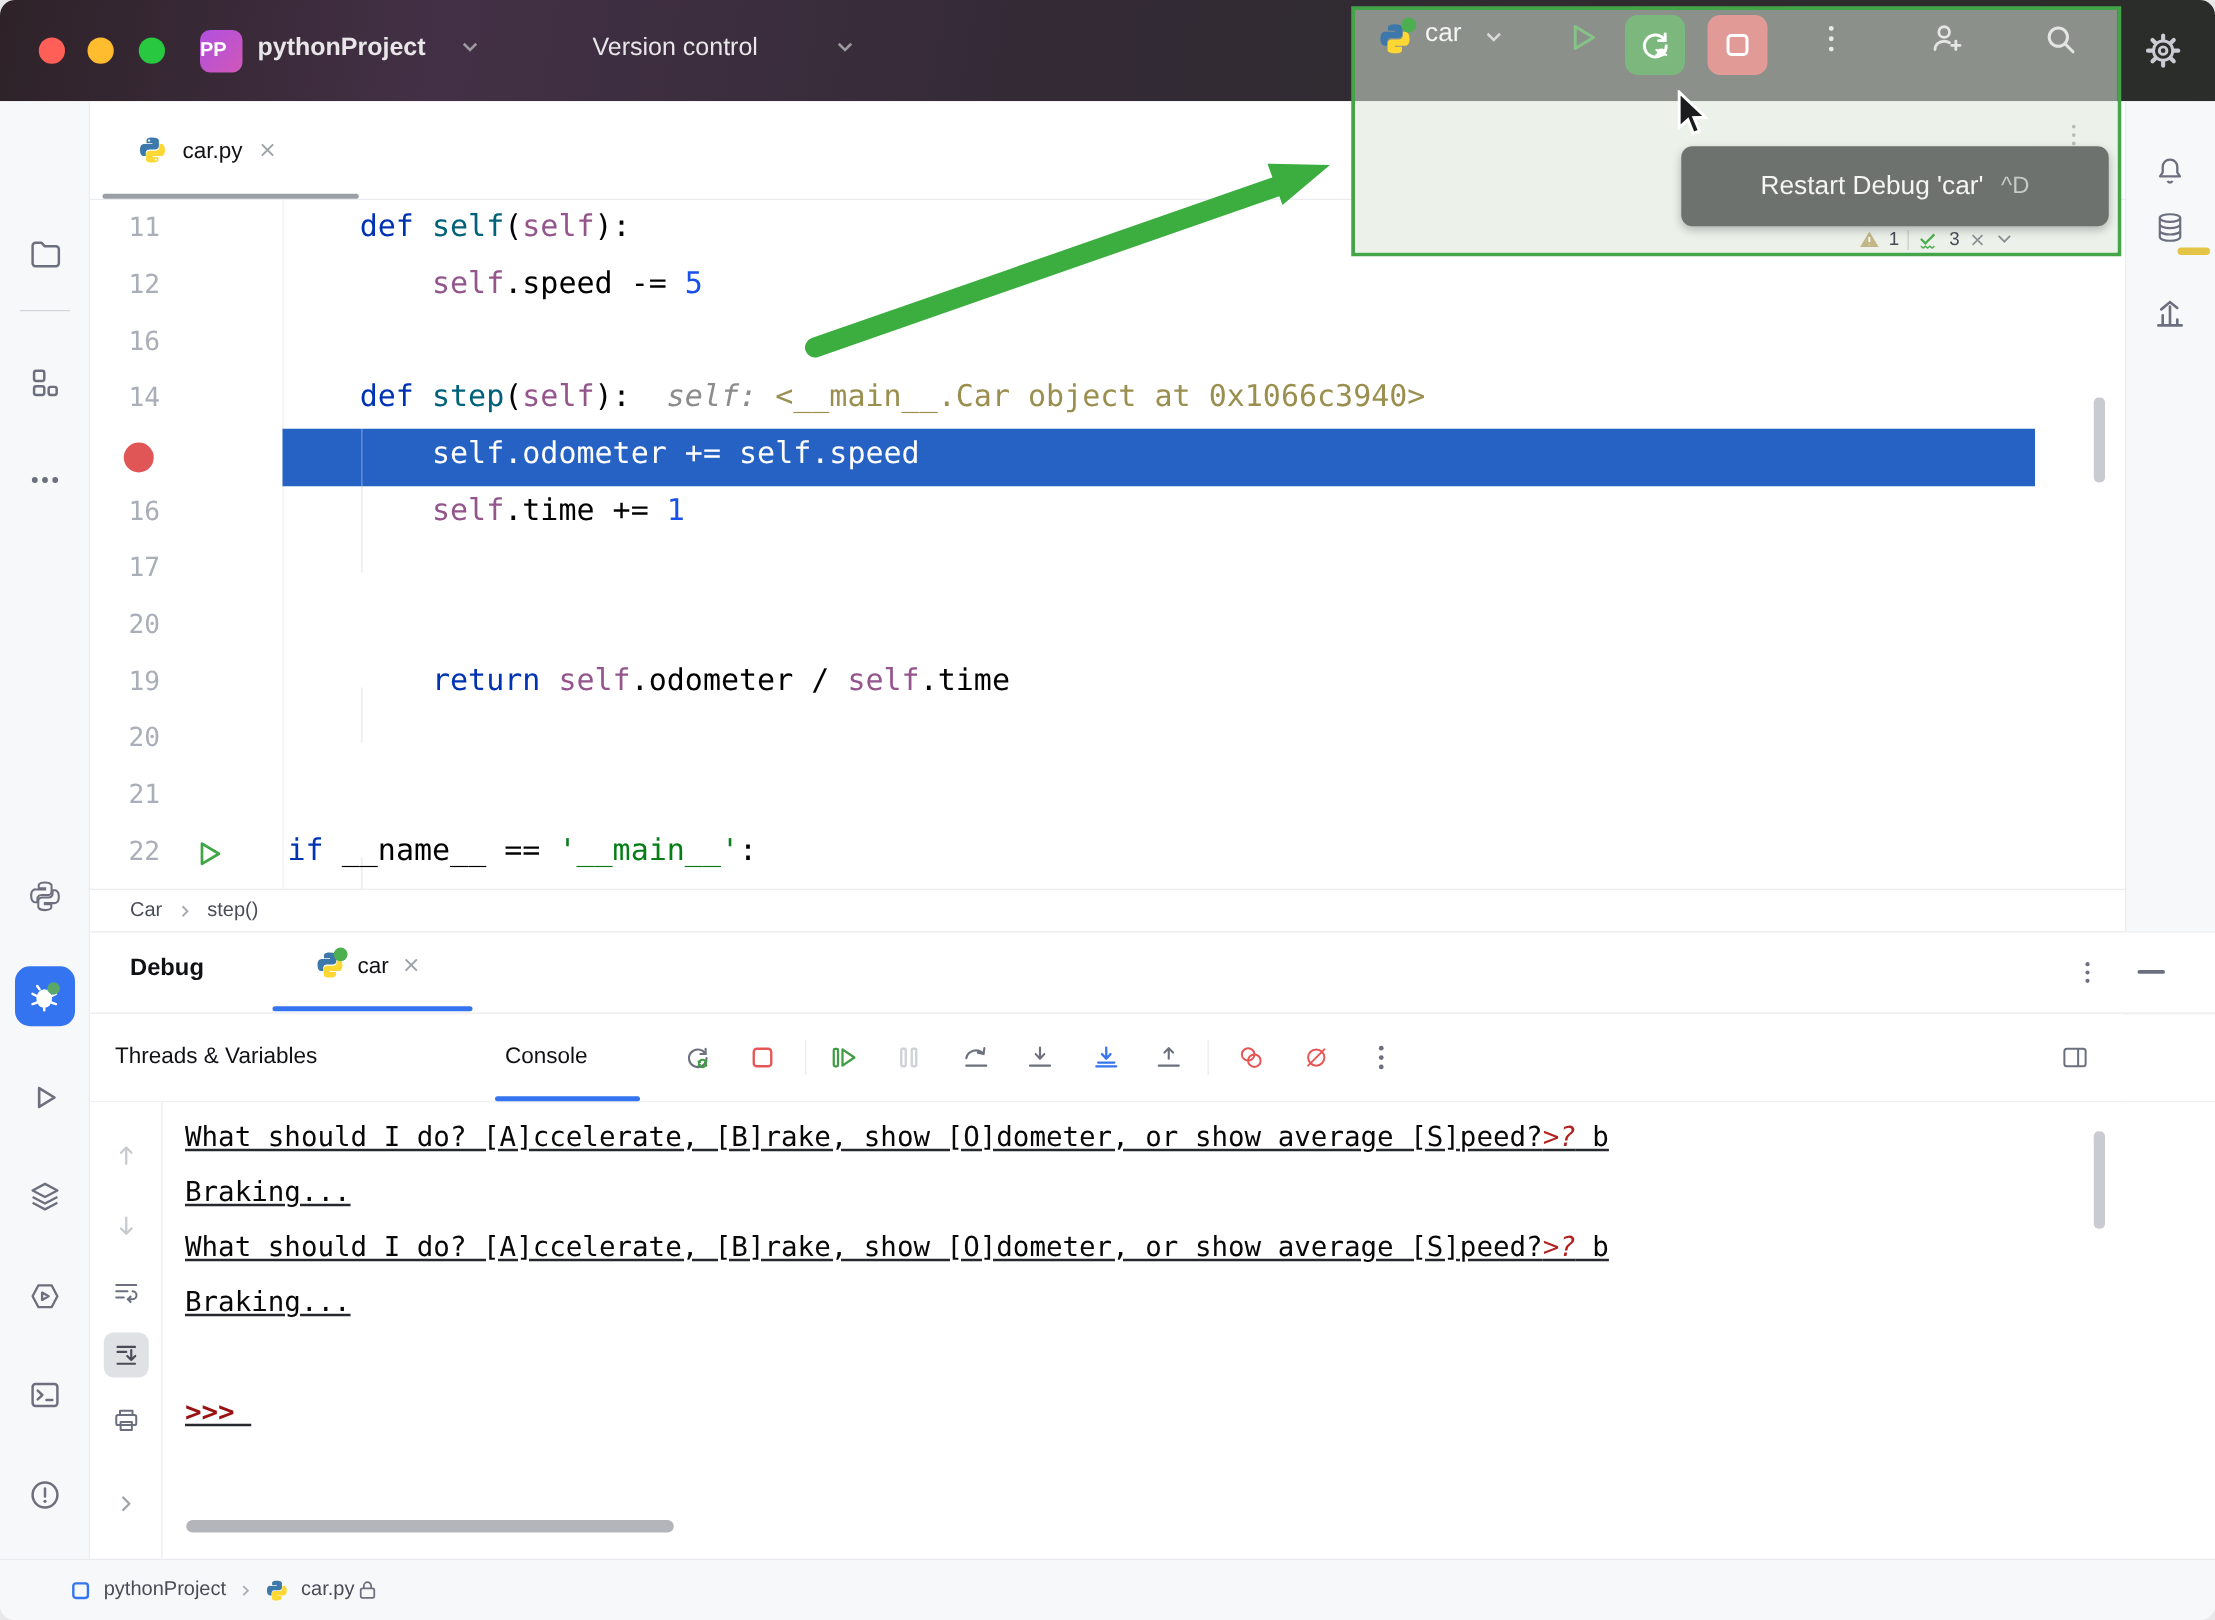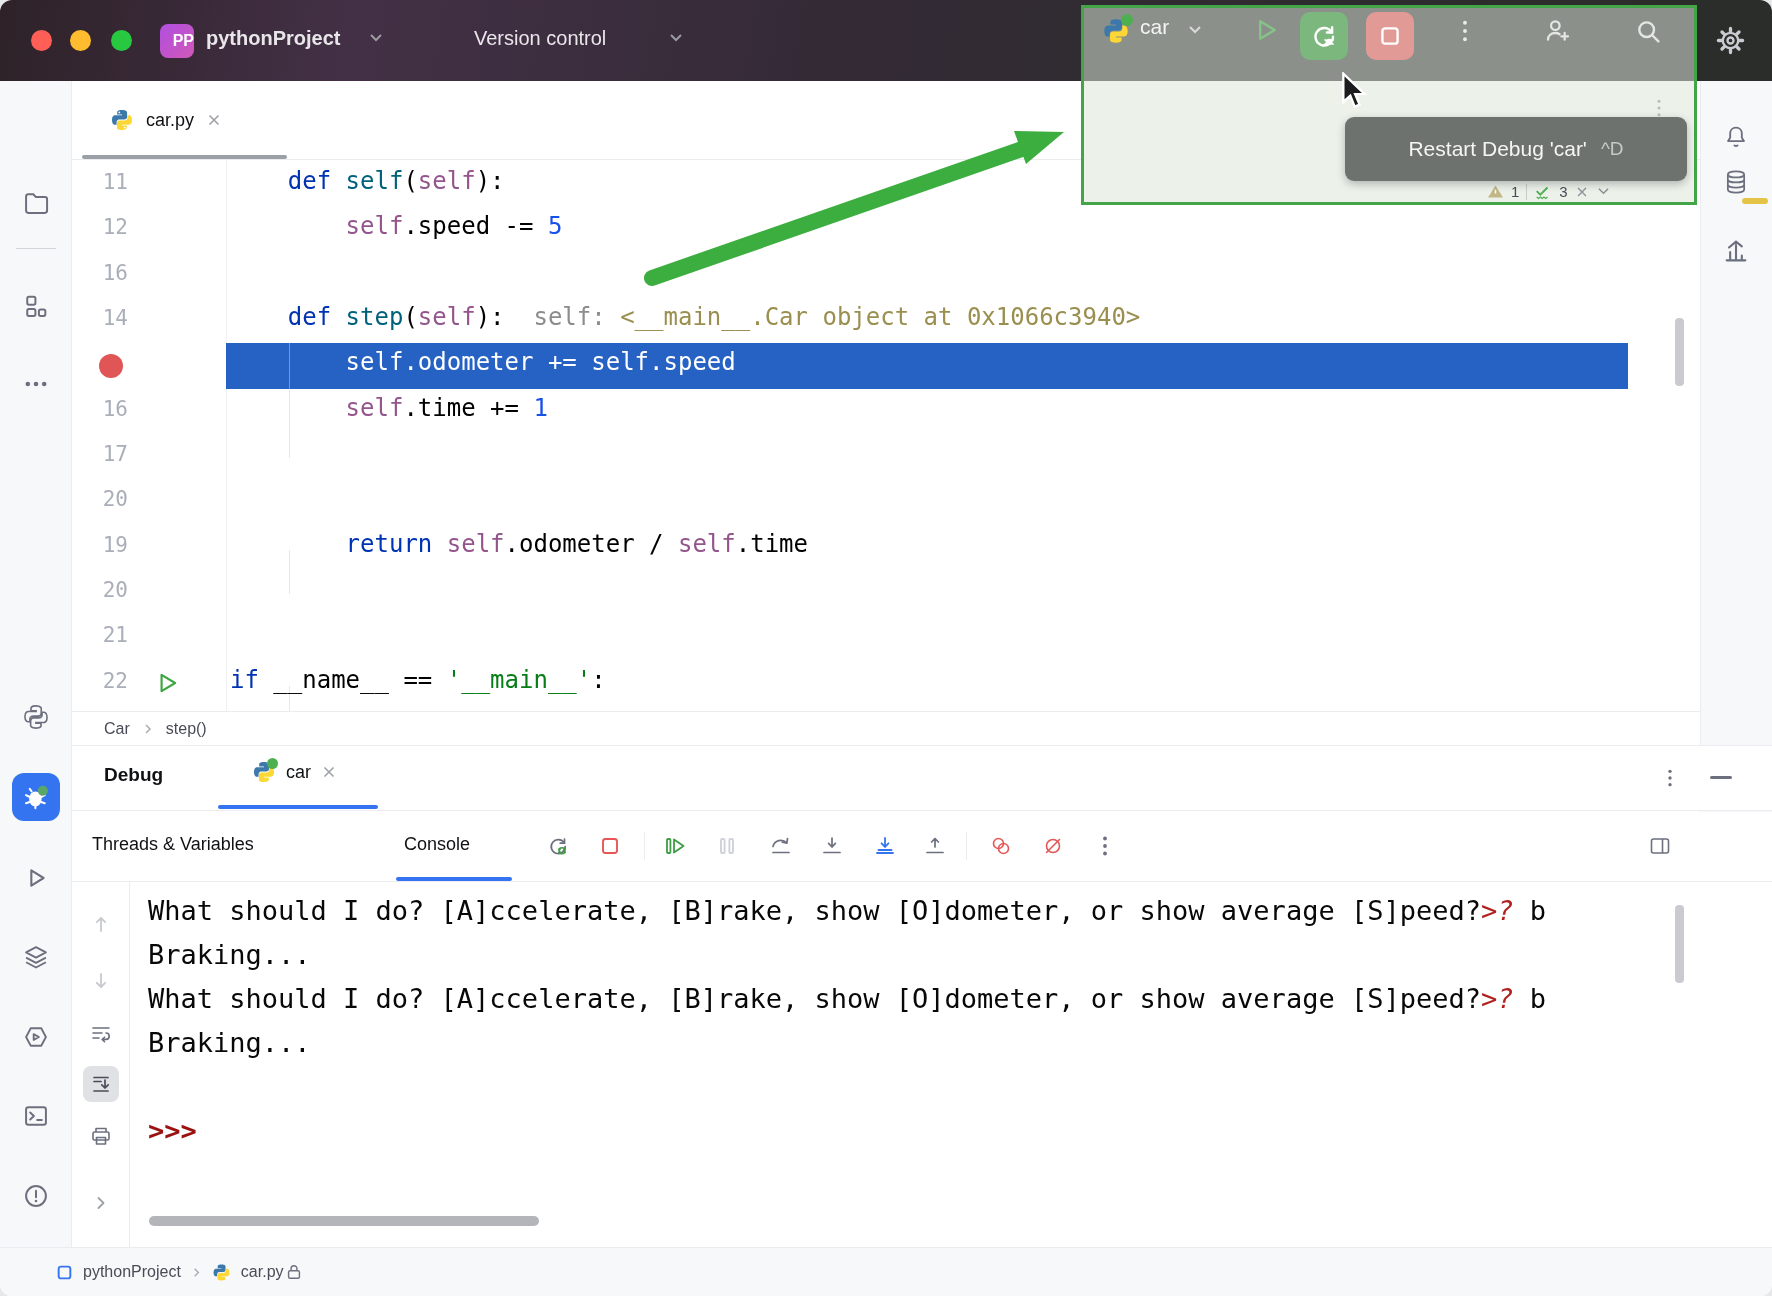--- a/index.html
+++ b/index.html
@@ -8,21 +8,21 @@
           font-family:"Liberation Sans",sans-serif;color:#27282e;}
   .abs{position:absolute;}
 
   
   .titlebar{left:0;top:0;width:1772px;height:81px;
     background:linear-gradient(100deg,#2e2228 0%,#433046 20%,#332a35 48%,#2a2d29 100%);}
   .tl{width:21px;height:21px;border-radius:50%;top:30px;}
   .tb-text{color:#e9e6ea;font-size:20px;top:27px;}
   .pp-logo{left:160px;top:24px;width:34px;height:34px;border-radius:8px;
     background:linear-gradient(135deg,#b14fe0,#d058b8);color:#fff;font-weight:bold;font-size:16px;
-    display:flex;align-items:center;justify-content:flex-end;}
+    display:flex;align-items:center;justify-content:flex-start;}
   .chev{stroke:#9d9aa0;stroke-width:2;fill:none;}
 
   
   .greenbox{left:1081px;top:5px;width:616px;height:200px;border:3px solid #43a547;z-index:30;}
   .gb-strip{position:absolute;left:0;top:0;width:610px;height:73px;background:#8b918a;}
   .gb-lower{position:absolute;left:0;top:73px;width:610px;height:121px;background:#ecf1ea;}
   .runbtn{width:48px;height:48px;border-radius:10px;display:flex;align-items:center;justify-content:center;}
   .tooltip{left:1345px;top:117px;width:342px;height:64px;background:#6d726e;border-radius:9px;z-index:35;
     display:flex;align-items:center;justify-content:center;gap:14px;box-shadow:0 3px 8px rgba(0,0,0,.25);}
   .tooltip .tt{color:#f4f5f4;font-size:21px;}
@@ -49,40 +49,40 @@
   .row .code{position:absolute;left:158px;top:5px;font-family:"DejaVu Sans Mono",monospace;
     font-size:24px;white-space:pre;}
   .row.current::before{content:'';position:absolute;left:154px;right:72px;top:0;bottom:0;background:#2661c4;}
   .row.current::after{content:'';position:absolute;left:217px;top:0;bottom:0;width:1px;background:rgba(255,255,255,.35);}
   .row.current .code span{color:#fff;position:relative;}
   .row .code{z-index:1;}
   .bp{position:absolute;left:27px;top:11px;width:24px;height:24px;border-radius:50%;background:#e05555;}
   .runmark{position:absolute;left:82px;top:9px;}
   .tk-kw{color:#0033b3}.tk-fn{color:#00627a}.tk-sf{color:#94558d}.tk-nm{color:#1750eb}
   .tk-st{color:#067d17}.tk-pl{color:#000}
-  .tk-hl{color:#8c8c8c;}.tk-hv{color:#9a8f4f;}
+  .tk-hl{color:#8c8c8c;font-style:italic}.tk-hv{color:#9a8f4f;}
   .iguide{position:absolute;left:289px;width:1px;background:#e6e8eb;}
   .breadcrumbs{left:72px;top:711px;width:1628px;height:34px;border-top:1px solid #ebecf0;background:#fff;
     display:flex;align-items:center;gap:12px;padding-left:32px;font-size:16px;color:#494b57;}
 
   
   .dbg-header{left:72px;top:745px;width:1700px;height:66px;background:#fff;border-top:1px solid #ebecf0;border-bottom:1px solid #ebecf0;}
   .dbg-underline{left:218px;top:805px;width:160px;height:4px;background:#3574f0;border-radius:2px;z-index:3;}
   .dbg-tabsrow{left:72px;top:812px;width:1700px;height:70px;background:#fff;border-bottom:1px solid #ebecf0;}
   .con-underline{left:396px;top:877px;width:116px;height:4px;background:#3574f0;border-radius:2px;z-index:3;}
   .ticon{position:absolute;top:834px;width:24px;height:24px;}
   .tsep{position:absolute;top:832px;width:1px;height:28px;background:#ebecf0;}
 
   
   .console{left:72px;top:882px;width:1700px;height:365px;background:#fff;}
   .con-gutter{left:72px;top:882px;width:58px;height:365px;background:#fff;border-right:1px solid #ebecf0;}
   .cgicon{position:absolute;left:89px;width:24px;height:24px;}
   .cg-active{position:absolute;left:83px;top:1066px;width:36px;height:36px;border-radius:8px;background:#dfe1e5;}
-  .cline{position:absolute;left:148px;height:44px;font-family:"DejaVu Sans Mono",monospace;font-size:27px;
-    white-space:pre;line-height:44px;}
+  .cline{position:absolute;left:148px;height:44px;font-family:"DejaVu Sans Mono",monospace;font-size:22px;
+    white-space:pre;line-height:44px;text-decoration:underline;}
   .ck-out{color:#080808}.ck-err{color:#b22020;font-style:italic}.ck-prompt{color:#991111;font-weight:bold}
   .vscroll{width:9px;border-radius:4px;background:#c9cbd0;}
   .hscroll{left:149px;top:1216px;width:390px;height:10px;border-radius:5px;background:#b3b5ba;}
 
   
   .statusbar{left:0;top:1247px;width:1772px;height:49px;background:#f7f8fa;border-top:1px solid #ebecf0;
     display:flex;align-items:center;font-size:16px;color:#494b57;}
   .sb-left{display:flex;align-items:center;gap:10px;padding-left:56px;}
   .sb-right{margin-left:auto;display:flex;align-items:center;gap:44px;padding-right:46px;}
 

